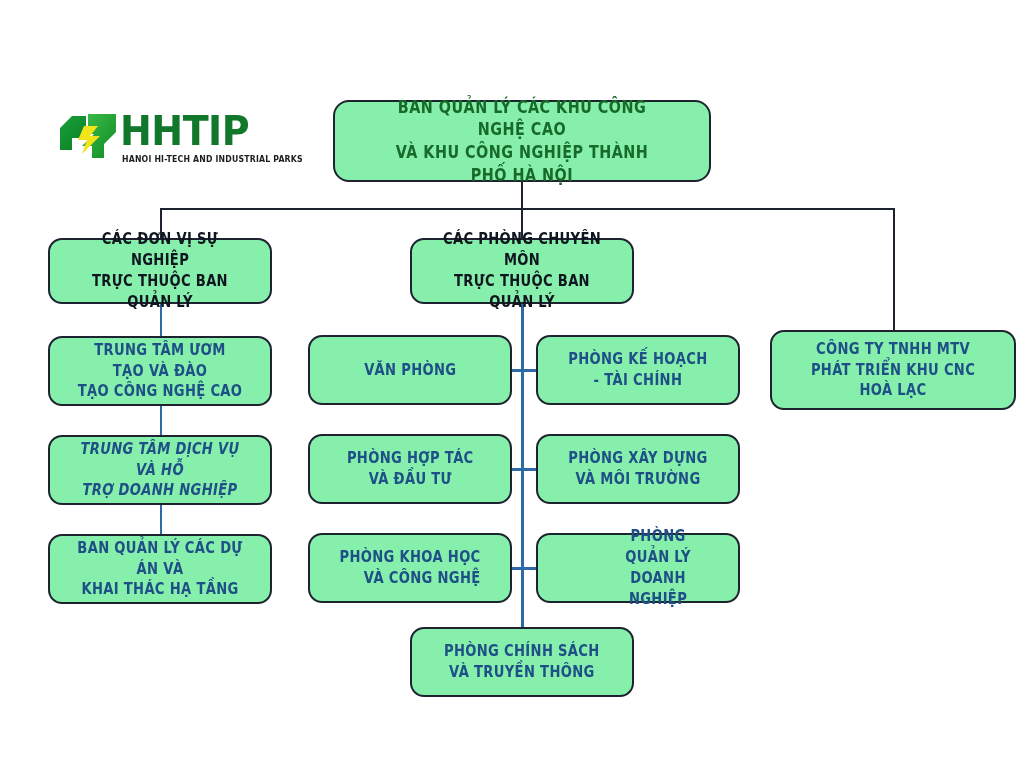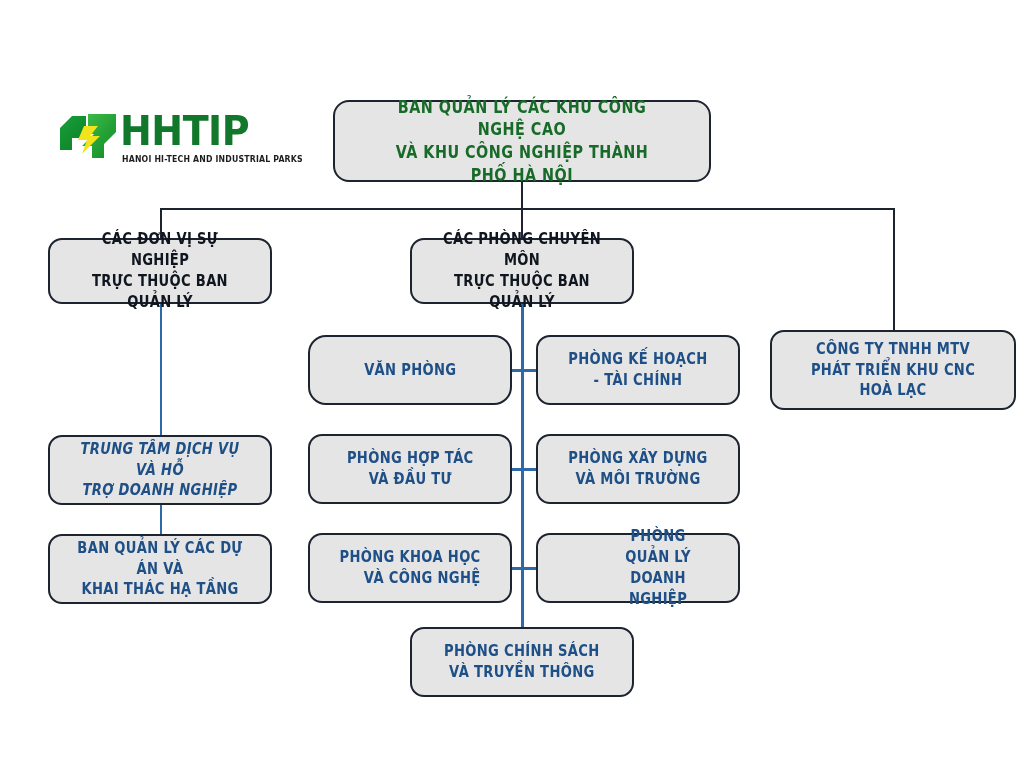--- a/index.html
+++ b/index.html
@@ -31,21 +31,21 @@
   }
   .conn-blue {
     position: absolute;
     background: #2f6aa8;
   }
 
   
   .node {
     position: absolute;
     box-sizing: border-box;
-    background: #e5e5e5;
+    background: #86efac;
     border: 2.2px solid #1d2430;
     border-radius: 14px;
     display: flex;
     align-items: center;
     justify-content: center;
     text-align: center;
     padding: 4px 8px;
   }
   .node-label {
     display: block;
@@ -181,32 +181,36 @@
   <div class="node header" style="left:410px; top:222px; width:224px; height:66px;">
     <span class="node-label">CÁC PHÒNG CHUYÊN MÔN
 TRỰC THUỘC BAN QUẢN LÝ</span>
   </div>
 
   <div class="node leaf" style="left:770px; top:314px; width:246px; height:80px;">
     <span class="node-label">CÔNG TY TNHH MTV
 PHÁT TRIỂN KHU CNC HOÀ LẠC</span>
   </div>
 
+  <div class="node leaf" style="left:48px; top:320px; width:224px; height:70px;">
+    <span class="node-label">TRUNG TÂM ƯƠM TẠO VÀ ĐÀO
+TẠO CÔNG NGHỆ CAO</span>
+  </div>
 
   <div class="node leaf" style="left:48px; top:419px; width:224px; height:70px;font-style:italic;">
     <span class="node-label">TRUNG TÂM DỊCH VỤ VÀ HỖ
 TRỢ DOANH NGHIỆP</span>
   </div>
 
   <div class="node leaf" style="left:48px; top:518px; width:224px; height:70px;">
     <span class="node-label">BAN QUẢN LÝ CÁC DỰ ÁN VÀ
 KHAI THÁC HẠ TẦNG</span>
   </div>
 
-  <div class="node leaf" style="left:308px; top:319px; width:204px; height:70px;border-radius:18px;">
+  <div class="node leaf" style="left:308px; top:319px; width:204px; height:70px;">
     <span class="node-label">VĂN PHÒNG</span>
   </div>
 
   <div class="node leaf" style="left:536px; top:319px; width:204px; height:70px;">
     <span class="node-label">PHÒNG KẾ HOẠCH
 - TÀI CHÍNH</span>
   </div>
 
   <div class="node leaf" style="left:308px; top:418px; width:204px; height:70px;">
     <span class="node-label">PHÒNG HỢP TÁC

